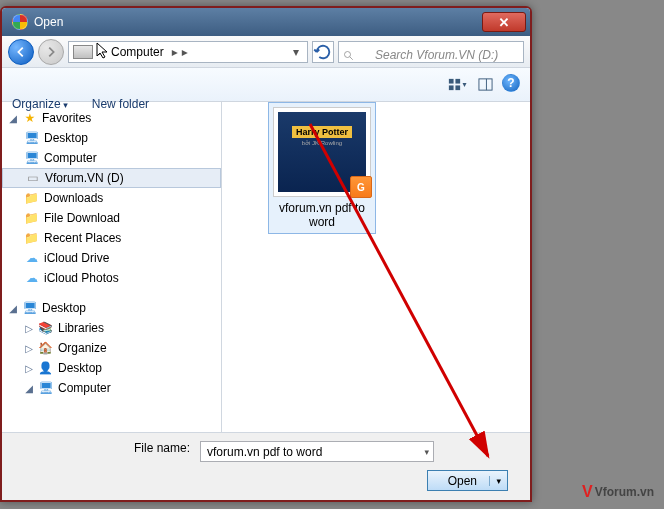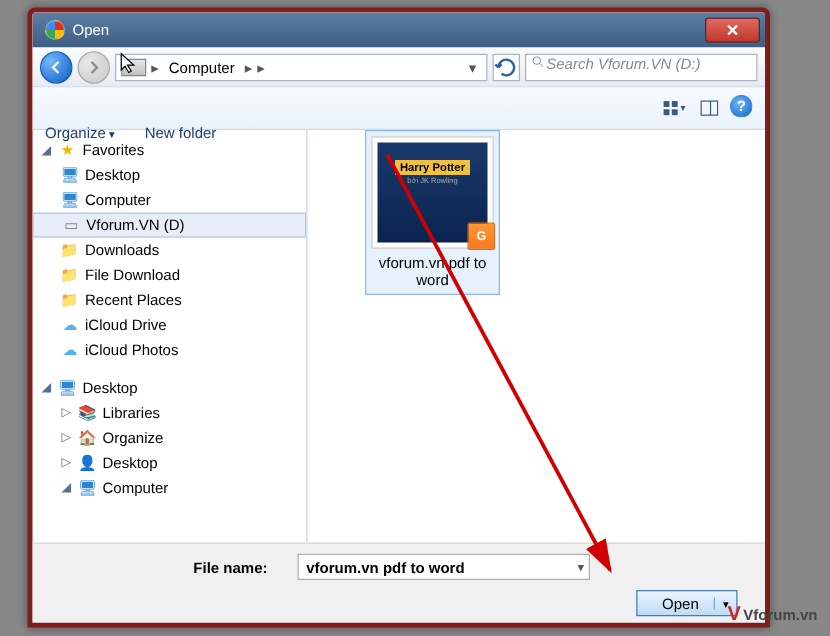--- a/index.html
+++ b/index.html
@@ -1,32 +1,32 @@
 <!DOCTYPE html>
 <html><head>
 <meta charset="utf-8">
 <style>
 * { box-sizing: border-box; margin: 0; padding: 0; font-family: "Segoe UI", Tahoma, sans-serif; font-size: 12px; }
 body { background: #888; width: 664px; height: 509px; overflow: hidden; position: relative; }
-.window { position: absolute; left: 22px; top: 6px; width: 594px; height: 496px; background: #fff; border: 4px solid #7f1d1d; border-radius: 6px 6px 0 0; box-shadow: 0 0 8px rgba(0,0,0,.4); overflow: hidden; }
+.window { position: absolute; left: 0; top: 6px; width: 532px; height: 496px; background: #fff; border: 2px solid #7f1d1d; border-radius: 6px 6px 0 0; box-shadow: 0 0 8px rgba(0,0,0,.4); overflow: hidden; }
 .titlebar { height: 28px; background: linear-gradient(#5d7fa4, #3d5d82); display: flex; align-items: center; padding: 0 4px; color: #fff; }
 .titlebar .app-icon { width: 16px; height: 16px; margin: 0 6px; border-radius: 50%; background: conic-gradient(#d93025 0 90deg,#fbbc05 90deg 180deg,#34a853 180deg 270deg,#4285f4 270deg 360deg); border: 1px solid rgba(255,255,255,.3); }
 .titlebar .title { flex: 1; font-size: 12px; }
 .titlebar .close { width: 44px; height: 20px; background: linear-gradient(#e06a5f,#c0392b); border: 1px solid #7a1a12; border-radius: 3px; color: #fff; display: flex; align-items: center; justify-content: center; font-weight: bold; font-size: 13px; }
 .navrow { height: 32px; background: linear-gradient(#fbfbfb,#e7ecf2); border-bottom: 1px solid #cfd6df; display: flex; align-items: center; padding: 0 6px; gap: 4px; }
 .navbtn { width: 26px; height: 26px; border-radius: 50%; background: radial-gradient(circle at 30% 30%, #75b7ff, #0a5bbf); border: 1px solid #0a5bbf; display: flex; align-items: center; justify-content: center; color: #fff; }
 .navbtn.disabled { background: radial-gradient(circle at 30% 30%, #e8e8e8, #c8c8c8); border-color: #a8a8a8; color: #888; }
 .navbtn svg { width: 14px; height: 14px; }
 .breadcrumb { flex: 1; height: 22px; background: #fff; border: 1px solid #a8b4c2; display: flex; align-items: center; padding: 0 2px; }
 .breadcrumb .hd { width: 20px; height: 14px; background: linear-gradient(#e8e8e8,#c0c0c0); border: 1px solid #888; margin: 0 2px; }
 .breadcrumb .seg { padding: 0 6px; height: 100%; display: flex; align-items: center; }
 .breadcrumb .sep { color: #555; padding: 0 2px; }
 .breadcrumb .dd { margin-left: auto; padding: 0 6px; color: #555; }
 .refresh { width: 22px; height: 22px; border: 1px solid #a8b4c2; background: #fff; display: flex; align-items: center; justify-content: center; color: #2a5fa8; }
-.search { width: 186px; height: 22px; border: 1px solid #a8b4c2; background: #fff; display: flex; align-items: flex-start; padding: 0 4px; color: #888; font-style: italic; gap: 0; }
+.search { width: 186px; height: 22px; border: 1px solid #a8b4c2; background: #fff; display: flex; align-items: flex-end; padding: 0 4px; color: #888; font-style: italic; gap: 20px; }
 .search svg { width: 12px; height: 12px; }
 .toolbar { height: 34px; background: linear-gradient(#f7fbff,#eaf2fb); border-bottom: 1px solid #cfd6df; display: flex; align-items: center; padding: 0 10px; gap: 24px; }
 .toolbar .org, .toolbar .nf { color: #1a3c6e; margin-top: 39px; }
 .toolbar .org::after { content: " ▾"; font-size: 9px; }
 .toolbar .right { margin-left: auto; display: flex; gap: 6px; }
 .tbicon { width: 22px; height: 22px; border: 1px solid transparent; display: flex; align-items: center; justify-content: center; color: #3a5a7a; }
 .tbicon svg { width: 15px; height: 15px; }
 .tbicon.help { color: #fff; background: radial-gradient(circle at 40% 35%,#6fb7ff,#1566c0); border-radius: 50%; width: 18px; height: 18px; font-weight: bold; font-size: 12px; }
 .body { display: flex; height: 330px; }
 .tree { width: 220px; border-right: 1px solid #d0d7e0; overflow-y: auto; padding: 6px 0; }
@@ -39,21 +39,21 @@
 .cloud { color: #5ab0f0; } .lib { color: #6a8ab0; } .home { color: #5a8ad0; }
 .content { flex: 1; padding: 10px; position: relative; }
 .item { position: absolute; left: 46px; top: 0; width: 108px; border: 1px solid #8db7e6; background: #e6f1fc; padding: 4px; text-align: center; }
 .thumb { width: 98px; height: 90px; background: #fff; border: 1px solid #ccc; margin: 0 auto 4px; position: relative; padding: 4px; }
 .thumb-inner { width: 100%; height: 100%; background: linear-gradient(#1a3a6a,#0a2450); display: flex; flex-direction: column; align-items: center; justify-content: flex-start; padding-top: 14px; }
 .thumb-label { background: #f0c040; color: #000; font-size: 9px; padding: 1px 4px; font-weight: bold; }
 .thumb-sub { color: #aaa; font-size: 6px; margin-top: 2px; }
 .pdf-badge { position: absolute; right: -2px; bottom: -2px; width: 22px; height: 22px; background: linear-gradient(#ff9638,#f77a1a); border: 1px solid #d96818; color: #fff; font-size: 10px; font-weight: bold; display: flex; align-items: center; justify-content: center; border-radius: 2px; }
 .item-label { font-size: 12px; line-height: 14px; }
 .footer { height: 70px; background: #f0f0f0; border-top: 1px solid #d0d7e0; padding: 8px 12px 0; }
-.fn-row { display: flex; align-items: center; gap: 24px; margin-bottom: 8px; font-weight: bold; }
+.fn-row { display: flex; gap: 10px; margin-bottom: 8px; }
 .fn-row label { width: 176px; text-align: right; }
 .fn-row .combo { height: 21px; border: 1px solid #abadb3; background: #fff; display: flex; align-items: center; padding: 0 6px; position: relative; }
 .fn-row .combo.fn { flex: 1; max-width: 234px; }
 .fn-row .combo.ft { width: 194px; }
 .fn-row .combo::after { content: "▾"; position: absolute; right: 4px; color: #555; font-size: 9px; }
 .btn-row { display: flex; justify-content: flex-end; gap: 8px; padding-right: 10px; }
 .btn { height: 21px; border: 1px solid #707070; background: linear-gradient(#f5f5f5,#e3e3e3); padding: 0 20px; display: flex; align-items: center; }
 .btn.primary { background: linear-gradient(#eaf3fc,#bedcf7); border-color: #3c7fb1; }
 .btn.split { position: relative; padding-right: 30px; }
 .btn.split::after { content: "▾"; position: absolute; right: 6px; font-size: 9px; border-left: 1px solid #7aa8cc; padding-left: 6px; }

